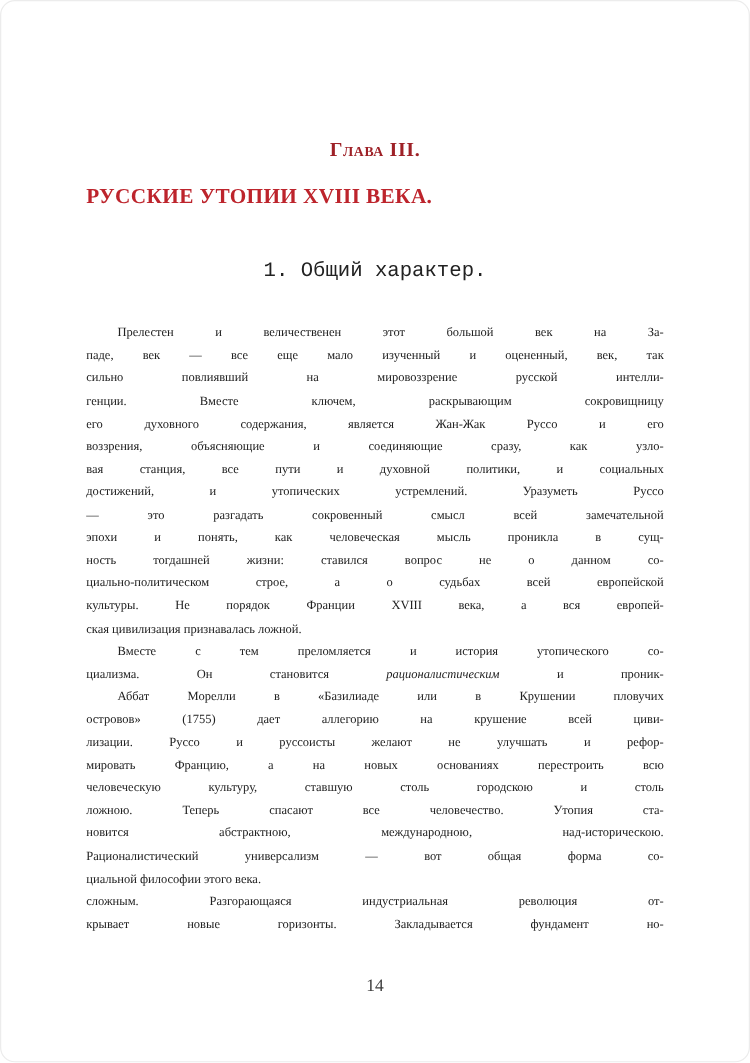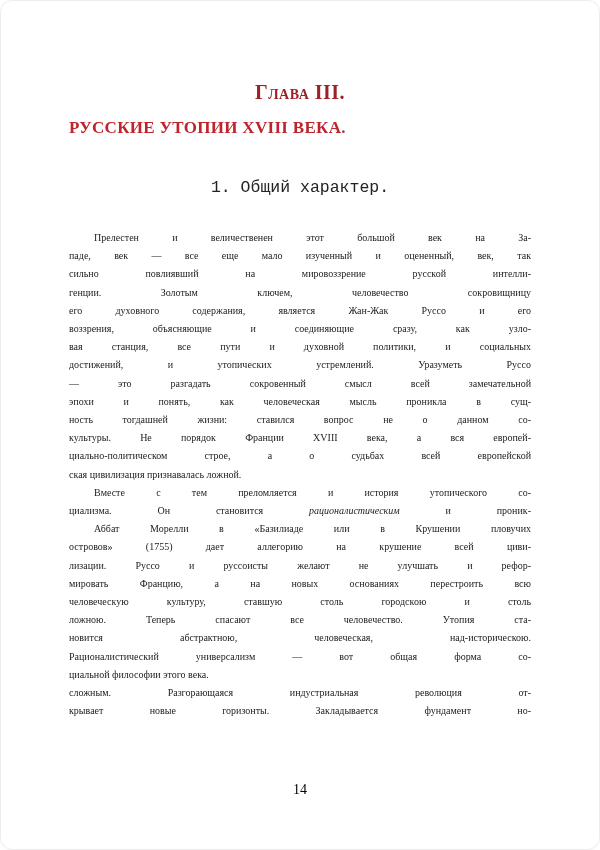--- a/index.html
+++ b/index.html
@@ -17,26 +17,27 @@
     border: 1px solid #ececec;
     border-radius: 12px;
     overflow: hidden;
     color: var(--body-text, #222222);
   }
   .content {
     padding: 83px 68px 0 68px;
   }
   .chapter-label {
     text-align: center;
-    font-size: 20px;
+    font-size: 16px;
     line-height: 16px;
     font-weight: bold;
     font-variant: small-caps;
     letter-spacing: 0.5px;
     color: var(--chapter-label, #9e2127);
+    margin-top: 29px;
   }
   .chapter-title {
     text-align: left;
     font-size: 17px;
     line-height: 17px;
     font-weight: bold;
     letter-spacing: 0.3px;
     margin-top: 19px;
     color: var(--chapter-title, #bd242c);
   }
@@ -64,60 +65,60 @@
   .line.last  { text-align-last: left; }
   .it { font-style: italic; }
   .page-number {
     position: absolute;
     left: 0;
     right: 0;
     bottom: 52px;
     text-align: center;
     font-size: 14px;
     line-height: 14px;
-    color: #000000;
+    color: #404040;
   }
 </style>
 </head>
 <body>
 
 <div class="page">
   <div class="content">
     <div class="chapter-label">Глава III.</div>
     <div class="chapter-title">РУССКИЕ УТОПИИ XVIII ВЕКА.</div>
     <div class="section-heading">1. Общий характер.</div>
     <div class="body-text">
         <div class="para">
           <div class="line first"><span>Прелестен и величественен этот большой век на За-</span></div>
           <div class="line"><span>паде, век — все еще мало изученный и оцененный, век, так</span></div>
           <div class="line"><span>сильно повлиявший на мировоззрение русской интелли-</span></div>
-          <div class="line"><span>генции. Золотым ключем, человечество сокровищницу</span></div>
+          <div class="line"><span>генции. Вместе ключем, раскрывающим сокровищницу</span></div>
           <div class="line"><span>его духовного содержания, является Жан-Жак Руссо и его</span></div>
           <div class="line"><span>воззрения, объясняющие и соединяющие сразу, как узло-</span></div>
           <div class="line"><span>вая станция, все пути и духовной политики, и социальных</span></div>
           <div class="line"><span>достижений, и утопических устремлений. Уразуметь Руссо</span></div>
           <div class="line"><span>— это разгадать сокровенный смысл всей замечательной</span></div>
           <div class="line"><span>эпохи и понять, как человеческая мысль проникла в сущ-</span></div>
           <div class="line"><span>ность тогдашней жизни: ставился вопрос не о данном со-</span></div>
+          <div class="line"><span>циально-политическом строе, а о судьбах всей европейской</span></div>
           <div class="line"><span>культуры. Не порядок Франции XVIII века, а вся европей-</span></div>
-          <div class="line"><span>циально-политическом строе, а о судьбах всей европейской</span></div>
           <div class="line last"><span>ская цивилизация признавалась ложной.</span></div>
         </div>
         <div class="para">
           <div class="line first"><span>Вместе с тем преломляется и история утопического со-</span></div>
           <div class="line"><span>циализма. Он становится </span><span class="it">рационалистическим</span><span> и проник-</span></div>
         </div>
         <div class="para">
           <div class="line first"><span>Аббат Морелли в «Базилиаде или в Крушении пловучих</span></div>
           <div class="line"><span>островов» (1755) дает аллегорию на крушение всей циви-</span></div>
           <div class="line"><span>лизации. Руссо и руссоисты желают не улучшать и рефор-</span></div>
           <div class="line"><span>мировать Францию, а на новых основаниях перестроить всю</span></div>
           <div class="line"><span>человеческую культуру, ставшую столь городскою и столь</span></div>
           <div class="line"><span>ложною. Теперь спасают все человечество. Утопия ста-</span></div>
-          <div class="line"><span>новится абстрактною, человеческая, над-историческою.</span></div>
+          <div class="line"><span>новится абстрактною, международною, над-историческою.</span></div>
           <div class="line"><span>Рационалистический универсализм — вот общая форма со-</span></div>
           <div class="line last"><span>циальной философии этого века.</span></div>
         </div>
         <div class="para">
           <div class="line"><span>сложным. Разгорающаяся индустриальная революция от-</span></div>
           <div class="line"><span>крывает новые горизонты. Закладывается фундамент но-</span></div>
         </div>
       </div>
   </div>
   <div class="page-number">14</div>

